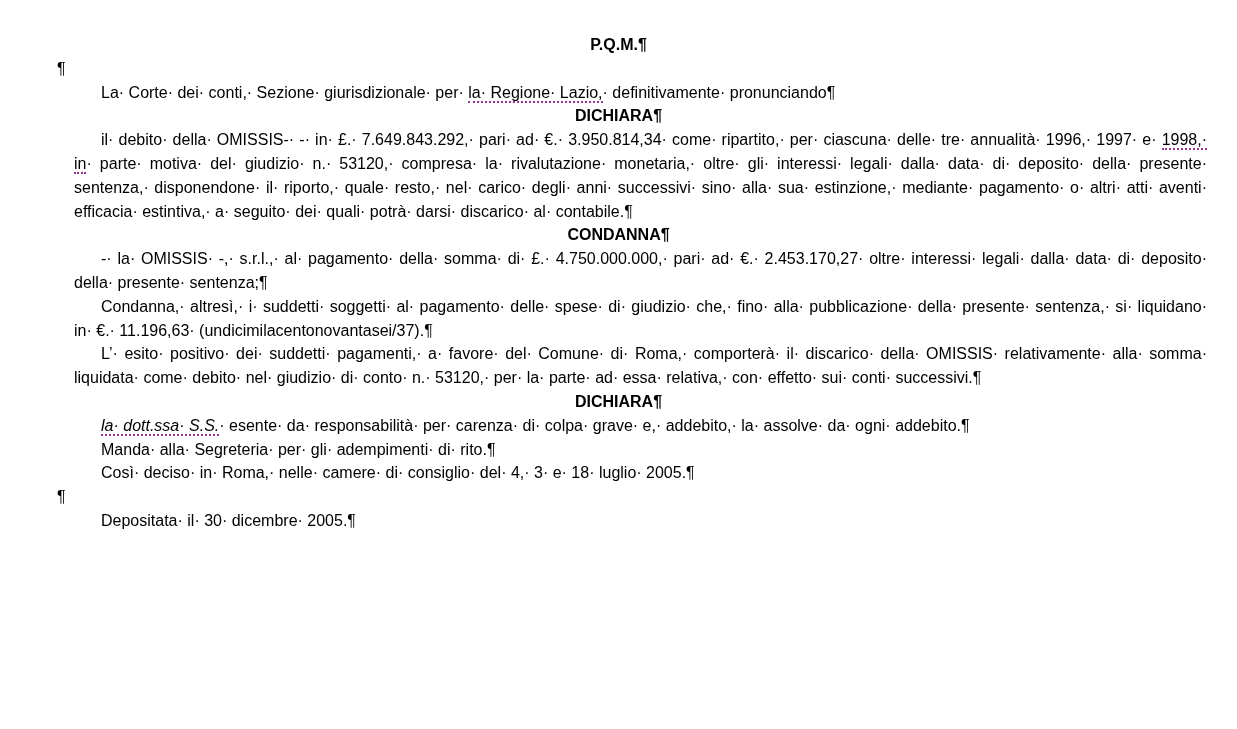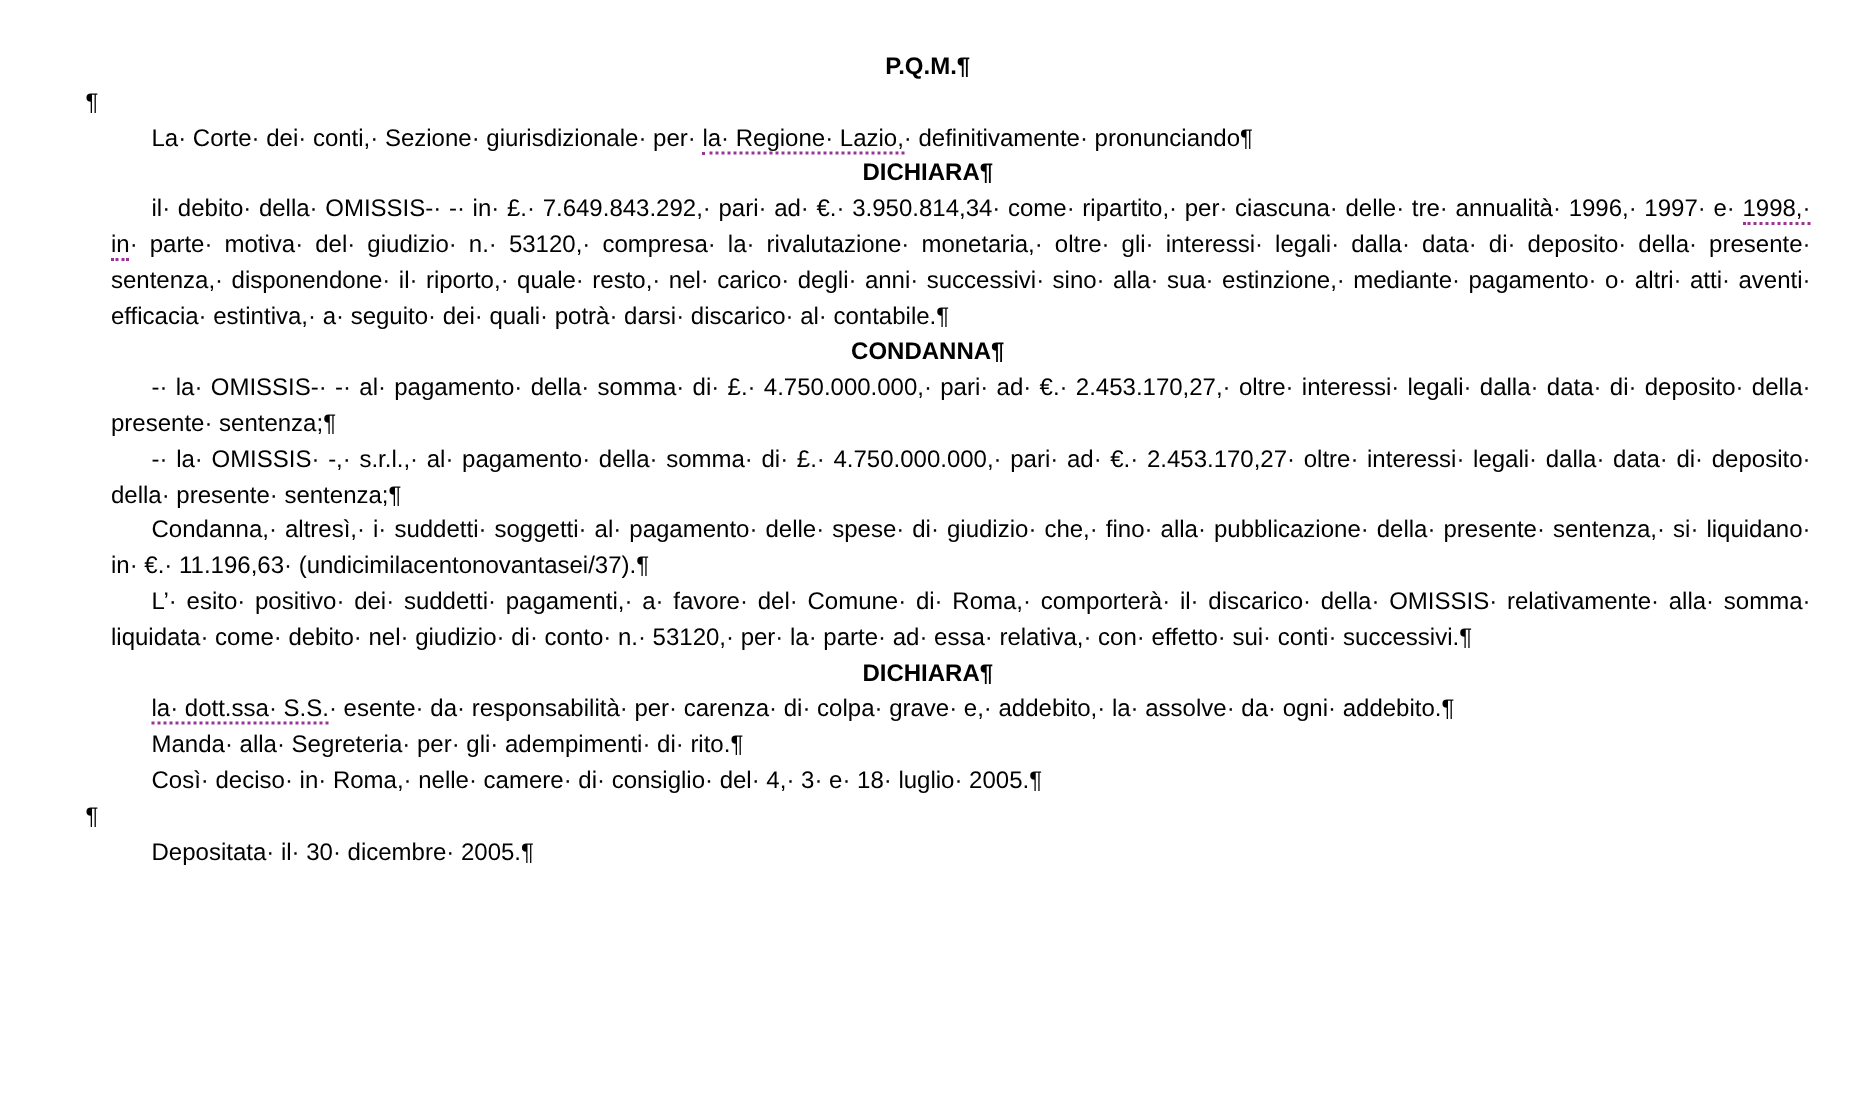--- a/index.html
+++ b/index.html
@@ -45,23 +45,22 @@
 </head>
 <body>
 
 <div class="doc-page">
     <p class="block heading"><span>P.Q.M.</span><span class="pilcrow">¶</span></p>
     <p class="block empty"><span class="pilcrow">¶</span></p>
     <p class="block para"><span>La· Corte· dei· conti,· Sezione· giurisdizionale· per· </span><span class="squiggle" style="border-bottom-color: rgb(153, 51, 153);">la· Regione· Lazio,</span><span>· definitivamente· pronunciando</span><span class="pilcrow">¶</span></p>
     <p class="block heading"><span>DICHIARA</span><span class="pilcrow">¶</span></p>
     <p class="block para"><span>il· debito· della· OMISSIS-· -· in· £.· 7.649.843.292,· pari· ad· €.· 3.950.814,34· come· ripartito,· per· ciascuna· delle· tre· annualità· 1996,· 1997· e· </span><span class="squiggle" style="border-bottom-color: rgb(153, 51, 153);">1998,· in</span><span>· parte· motiva· del· giudizio· n.· 53120,· compresa· la· rivalutazione· monetaria,· oltre· gli· interessi· legali· dalla· data· di· deposito· della· presente· sentenza,· disponendone· il· riporto,· quale· resto,· nel· carico· degli· anni· successivi· sino· alla· sua· estinzione,· mediante· pagamento· o· altri· atti· aventi· efficacia· estintiva,· a· seguito· dei· quali· potrà· darsi· discarico· al· contabile.</span><span class="pilcrow">¶</span></p>
     <p class="block heading"><span>CONDANNA</span><span class="pilcrow">¶</span></p>
-    <p class="block para"><span>-· la· OMISSIS-· -· al· pagamento· della· somma· di· £.· 4.750.000.000,· pari· ad· €.· 2.453.170,27,· oltre· interessi· legali· dalla· data· di· deposito· della· presente· sentenza;</span><span class="pilcrow">¶</span></p>
     <p class="block para"><span>-· la· OMISSIS· -,· s.r.l.,· al· pagamento· della· somma· di· £.· 4.750.000.000,· pari· ad· €.· 2.453.170,27· oltre· interessi· legali· dalla· data· di· deposito· della· presente· sentenza;</span><span class="pilcrow">¶</span></p>
     <p class="block para"><span>Condanna,· altresì,· i· suddetti· soggetti· al· pagamento· delle· spese· di· giudizio· che,· fino· alla· pubblicazione· della· presente· sentenza,· si· liquidano· in· €.· 11.196,63· (undicimilacentonovantasei/37).</span><span class="pilcrow">¶</span></p>
     <p class="block para"><span>L’· esito· positivo· dei· suddetti· pagamenti,· a· favore· del· Comune· di· Roma,· comporterà· il· discarico· della· OMISSIS· relativamente· alla· somma· liquidata· come· debito· nel· giudizio· di· conto· n.· 53120,· per· la· parte· ad· essa· relativa,· con· effetto· sui· conti· successivi.</span><span class="pilcrow">¶</span></p>
     <p class="block heading"><span>DICHIARA</span><span class="pilcrow">¶</span></p>
-    <p class="block para"><span class="squiggle" style="border-bottom-color: rgb(153, 51, 153);">la· dott.ssa· S.S.</span><span>· esente· da· responsabilità· per· carenza· di· colpa· grave· e,· addebito,· la· assolve· da· ogni· addebito.</span><span class="pilcrow">¶</span></p>
+    <p class="block para"><span class="squiggle" style="border-bottom-color: rgb(153, 51, 153); font-style: italic;">la· dott.ssa· S.S.</span><span>· esente· da· responsabilità· per· carenza· di· colpa· grave· e,· addebito,· la· assolve· da· ogni· addebito.</span><span class="pilcrow">¶</span></p>
     <p class="block para"><span>Manda· alla· Segreteria· per· gli· adempimenti· di· rito.</span><span class="pilcrow">¶</span></p>
     <p class="block para"><span>Così· deciso· in· Roma,· nelle· camere· di· consiglio· del· 4,· 3· e· 18· luglio· 2005.</span><span class="pilcrow">¶</span></p>
     <p class="block empty"><span class="pilcrow">¶</span></p>
     <p class="block para"><span>Depositata· il· 30· dicembre· 2005.</span><span class="pilcrow">¶</span></p>
   </div>
 
 </body></html>

